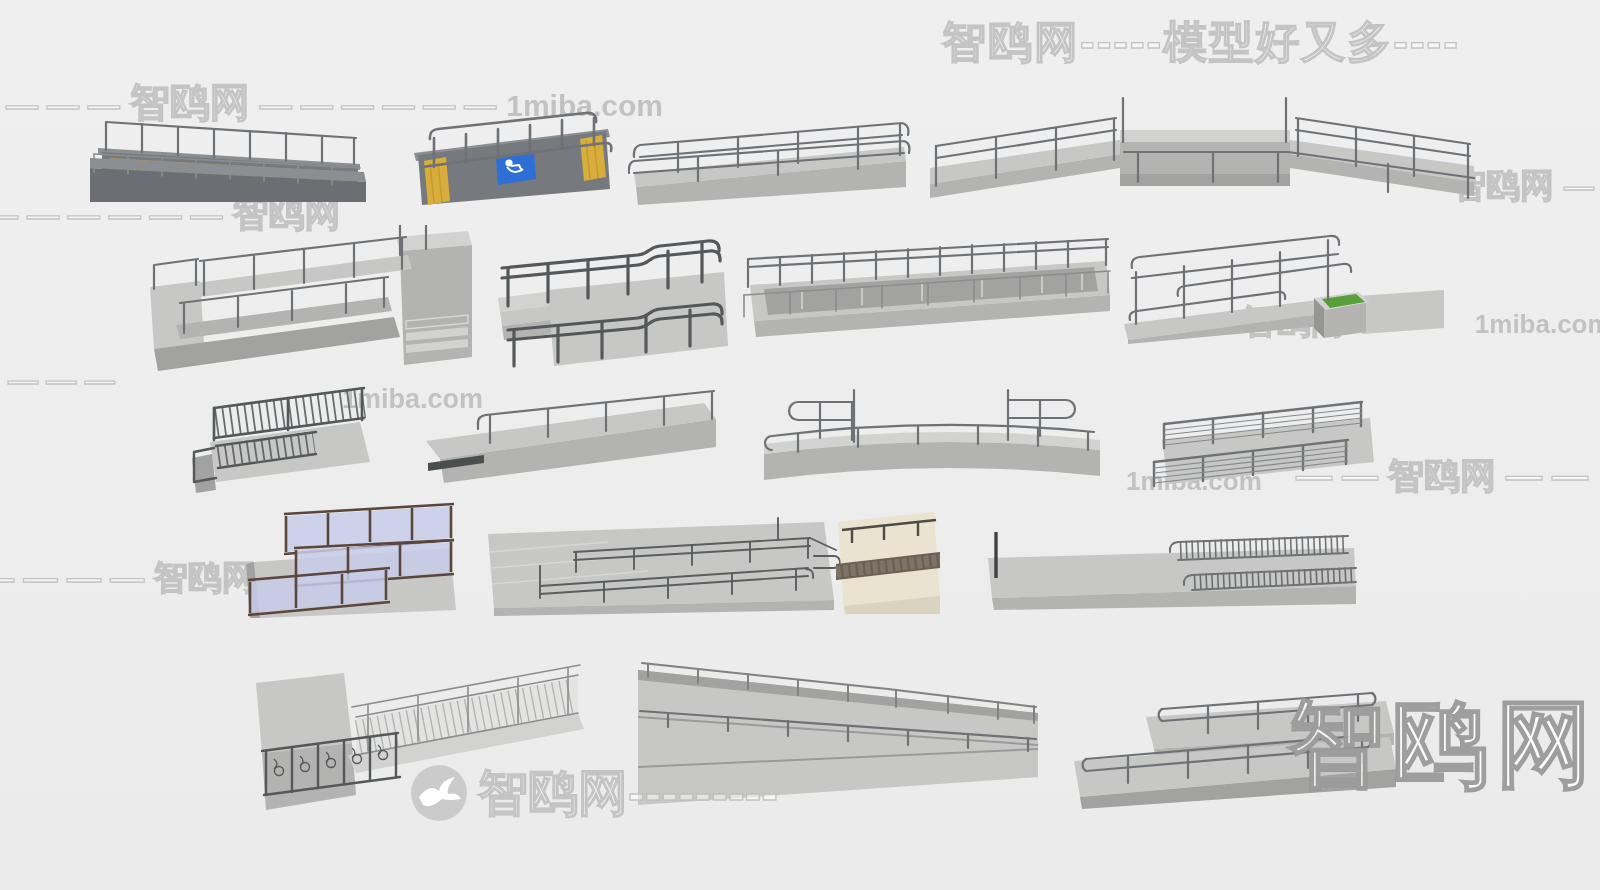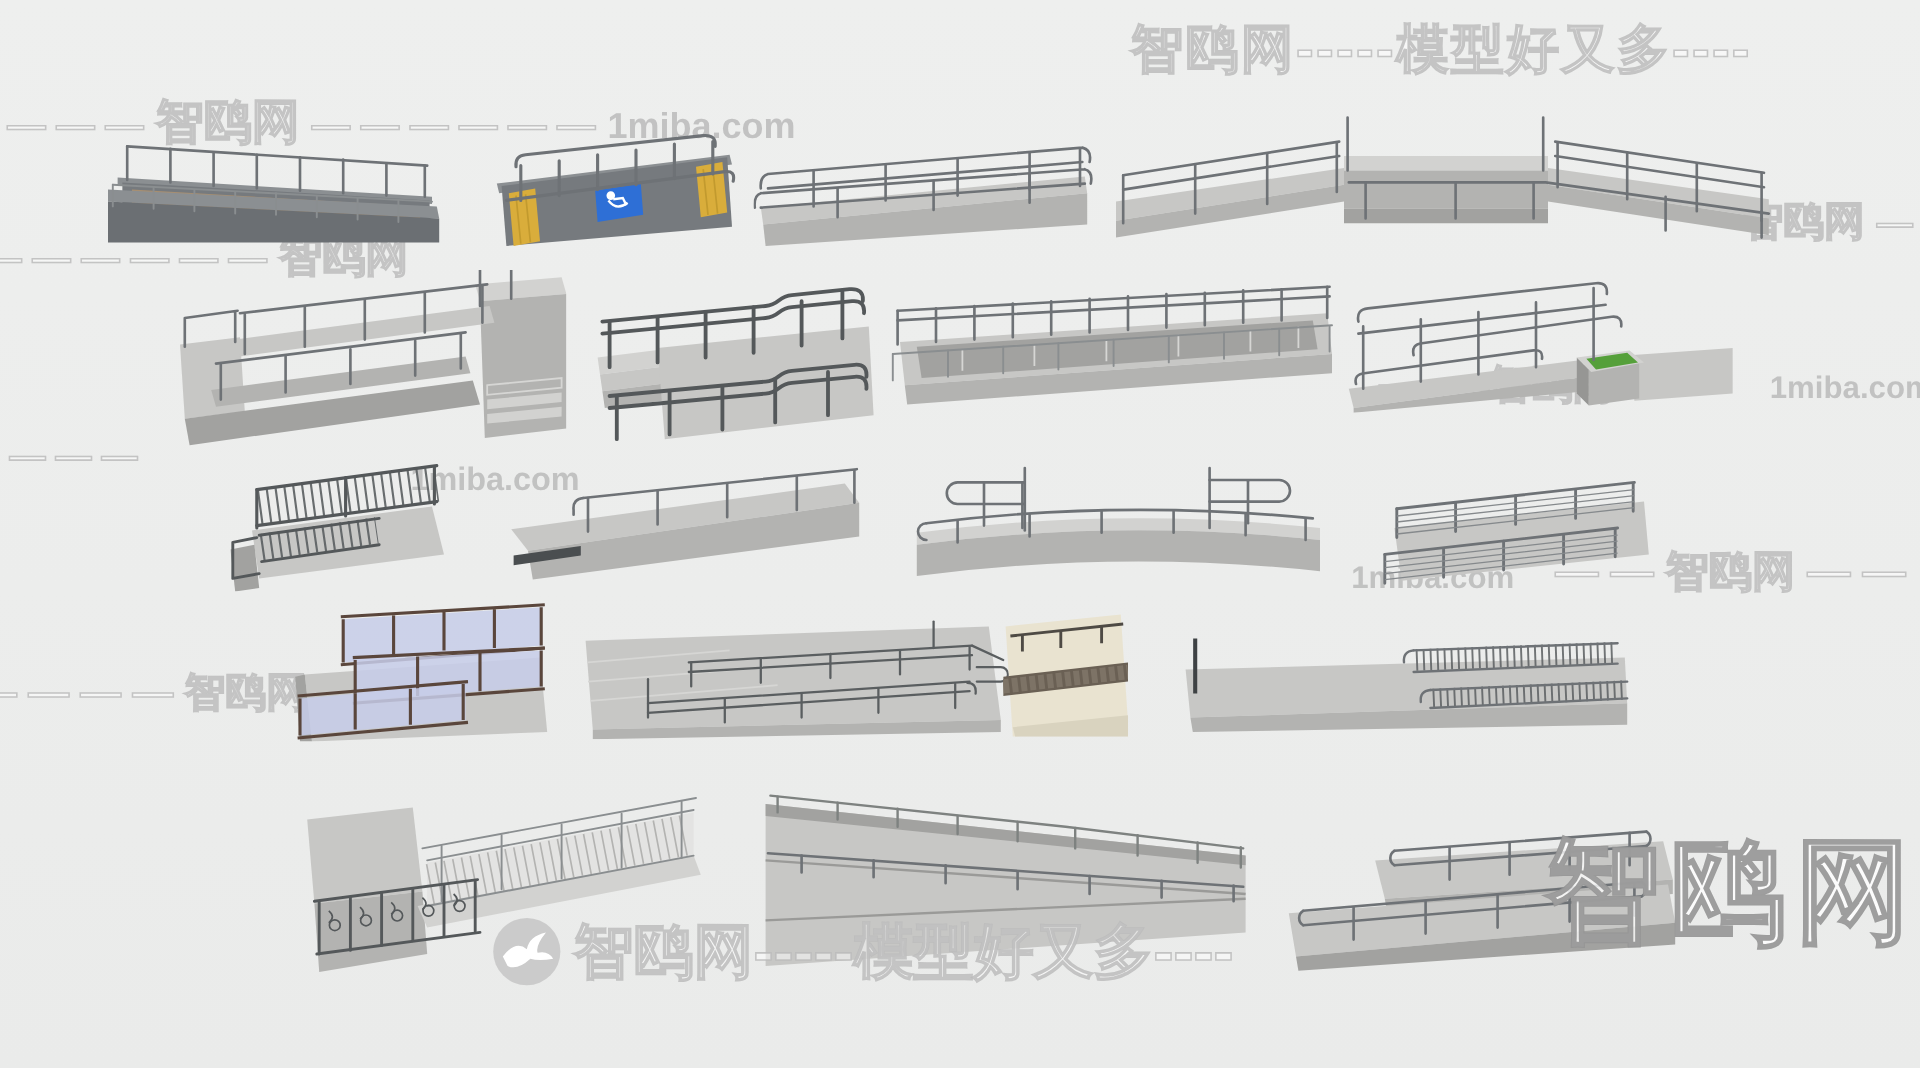--- a/index.html
+++ b/index.html
@@ -414,21 +414,20 @@
   <div class="wm z-high outl" style="left:942px;top:20px;font-size:44px;letter-spacing:2px;">智鸥网-----模型好又多----</div>
 
   <div class="wm z-high row" style="left:410px;top:764px;align-items:center;">
     <svg width="58" height="58" viewBox="0 0 58 58" style="flex:none;">
       <circle cx="29" cy="29" r="28" fill="#c6c6c6" opacity="0.85"></circle>
       <path d="M9,33 Q20,19 29,27 Q31,16 45,13 Q36,24 38,30 Q47,28 51,35 Q39,37 32,35 Q21,45 13,41 Z" fill="#ffffff"></path>
     </svg>
     <span class="row" style="gap:0;">
       <span class="outl" style="font-size:50px;">智鸥网</span>
       <span class="outl" style="font-size:50px;">-----</span>
-      <span class="outl" style="font-size:50px;">模型好又多</span>
       <span class="outl" style="font-size:50px;">----</span>
     </span>
   </div>
 
   <div class="wm z-high outl-strong" style="left:1288px;top:696px;font-size:96px;letter-spacing:8px;">智鸥网</div>
 
 
 </div>
 
 </body></html>

